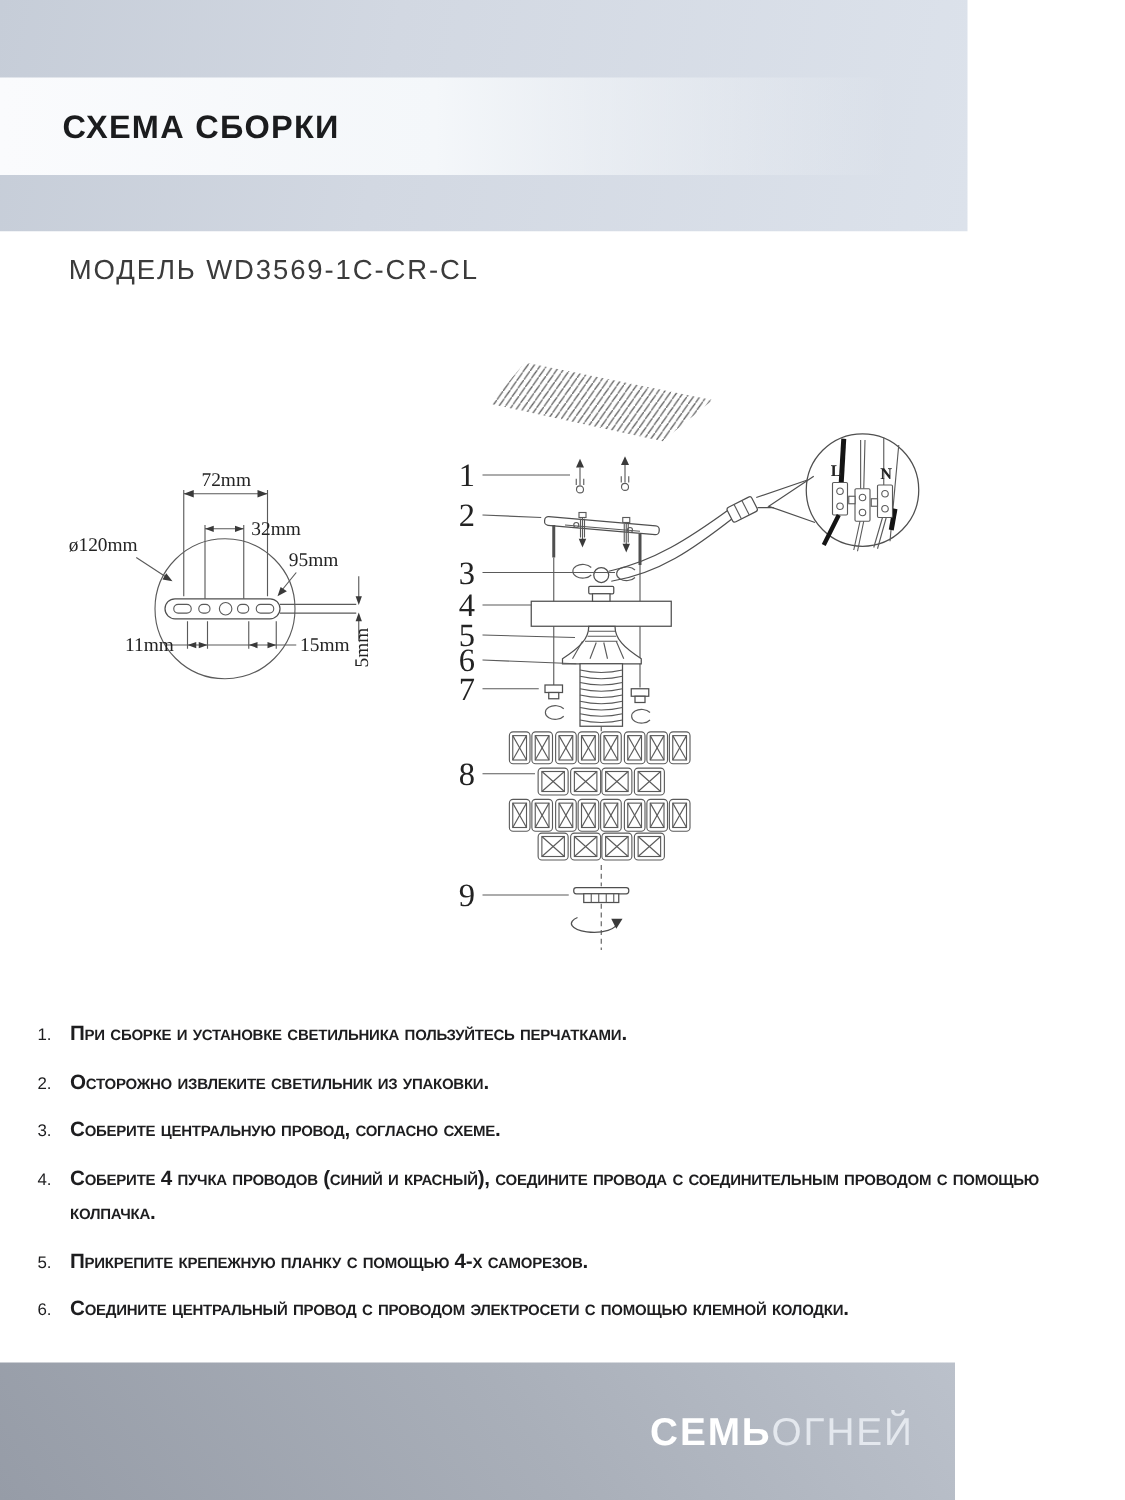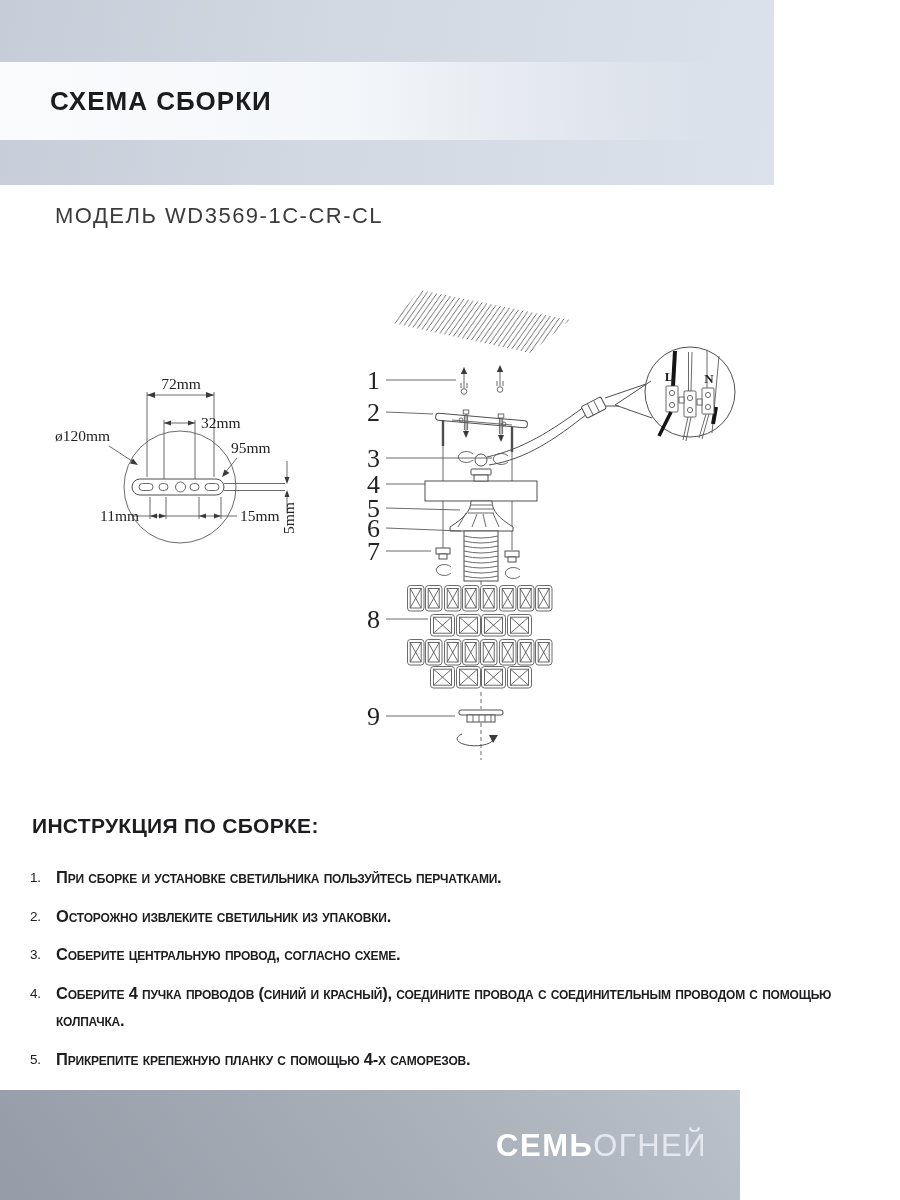--- a/index.html
+++ b/index.html
@@ -36,20 +36,21 @@
   .instructions{position:absolute;left:30px;top:814px;width:848px;color:#1d1d1f;}
   .instr-heading{font-size:21px;font-weight:bold;letter-spacing:0.3px;margin:0 0 26px 2px;}
   .step{display:grid;grid-template-columns:24px 1fr;column-gap:2px;margin-bottom:12px;
         font-size:16.5px;letter-spacing:-0.2px;line-height:1.62;}
   .step-num{font-size:13.5px;padding-top:3px;}
   .step-text{font-variant:small-caps;font-weight:bold;}
   
   .footer{
     position:absolute;left:0;top:1090px;width:740px;height:110px;
     background:linear-gradient(55deg,#969ca7 0%,#a9afb9 55%,#bbc1cb 100%);
+    padding-left:24px;
   }
   .brand{position:absolute;right:33px;top:38px;font-size:31px;letter-spacing:1.5px;color:#ffffff;white-space:nowrap;}
   .brand-bold{font-weight:700;}
   .brand-light{font-weight:400;color:#e4e8ee;}
 </style>
 </head>
 <body>
 
 <div class="header">
   <div class="header-stripe">
@@ -263,21 +264,20 @@
     <text class="num" x="380" y="560" text-anchor="end">7</text>
     <line class="thin" x1="386" y1="551" x2="431" y2="551"></line>
     <text class="num" x="380" y="628" text-anchor="end">8</text>
     <line class="thin" x1="386" y1="619" x2="428" y2="619"></line>
     <text class="num" x="380" y="725" text-anchor="end">9</text>
     <line class="thin" x1="386" y1="716" x2="455" y2="716"></line>
   </g>
 </svg>
 
 <div class="instructions">
-  <div class="instr-heading">ИНСТРУКЦИЯ ПО СБОРКЕ:</div>
   <div class="step">
     <span class="step-num">1.</span>
     <span class="step-text">При сборке и установке светильника пользуйтесь перчатками.</span>
   </div>
   <div class="step">
     <span class="step-num">2.</span>
     <span class="step-text">Осторожно извлеките светильник из упаковки.</span>
   </div>
   <div class="step">
     <span class="step-num">3.</span>

